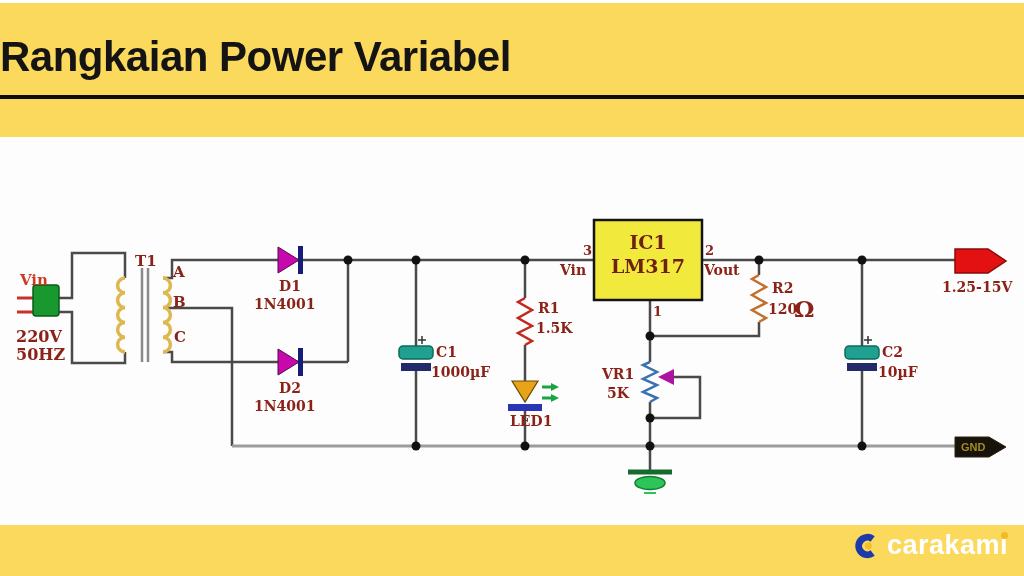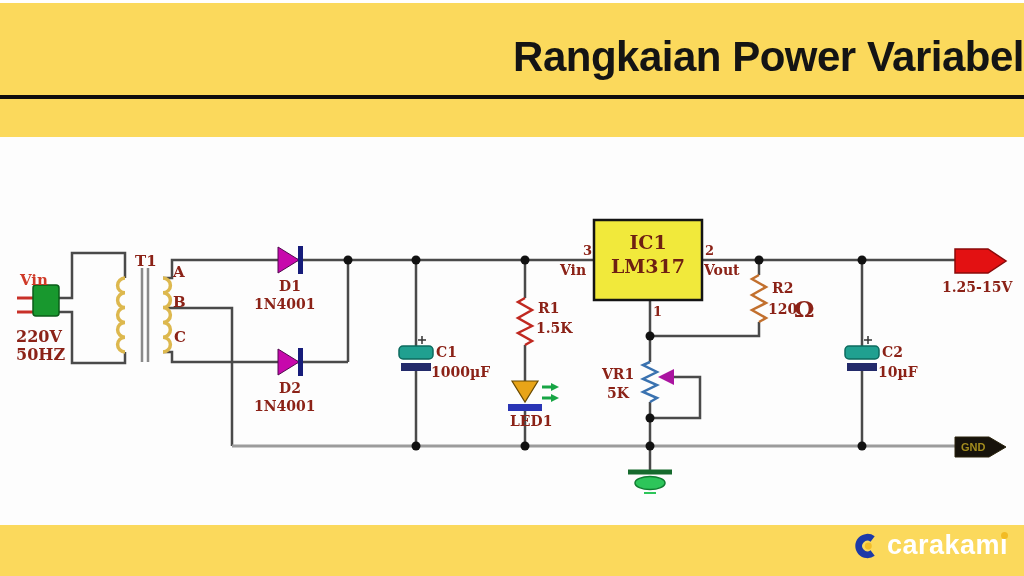--- a/index.html
+++ b/index.html
@@ -1,21 +1,21 @@
 <!DOCTYPE html>
 <html><head>
 <meta charset="utf-8">
 <style>
   html,body{margin:0;padding:0;}
   body{width:1024px;height:576px;overflow:hidden;background:#fff;
        font-family:"Liberation Sans", sans-serif;}
   .page{position:relative;width:1024px;height:576px;background:#fbd95c;}
   .top-strip{position:absolute;top:0;left:0;width:1024px;height:3px;background:#ffffff;}
   .header{position:absolute;top:3px;left:0;width:1024px;height:134px;background:#fbd95c;}
-  .title{position:absolute;top:30px;left:0;width:1024px;text-align:right;
+  .title{position:absolute;top:30px;left:0;width:1024px;text-align:left;
          font-size:42px;font-weight:800;color:#141414;letter-spacing:-0.5px;
          font-family:"Liberation Sans", sans-serif;}
   .divider{position:absolute;top:95px;left:0;width:1024px;height:4px;background:#0d0d0d;}
   .content{position:absolute;top:137px;left:0;width:1024px;height:398px;background:#fdfdfd;}
   .footer{position:absolute;top:525px;left:0;width:1024px;height:41px;background:#fbd95c;}
   .logo{position:absolute;top:5px;right:16px;display:flex;align-items:center;gap:7px;}
   .logo-text-wrap{position:relative;display:inline-block;}
   .logo-text{font-size:27px;font-weight:600;color:#ffffff;letter-spacing:0.5px;
              font-family:"Liberation Sans", sans-serif;}
   .i-dot{position:absolute;right:0px;top:2px;width:7px;height:7px;border-radius:50%;

